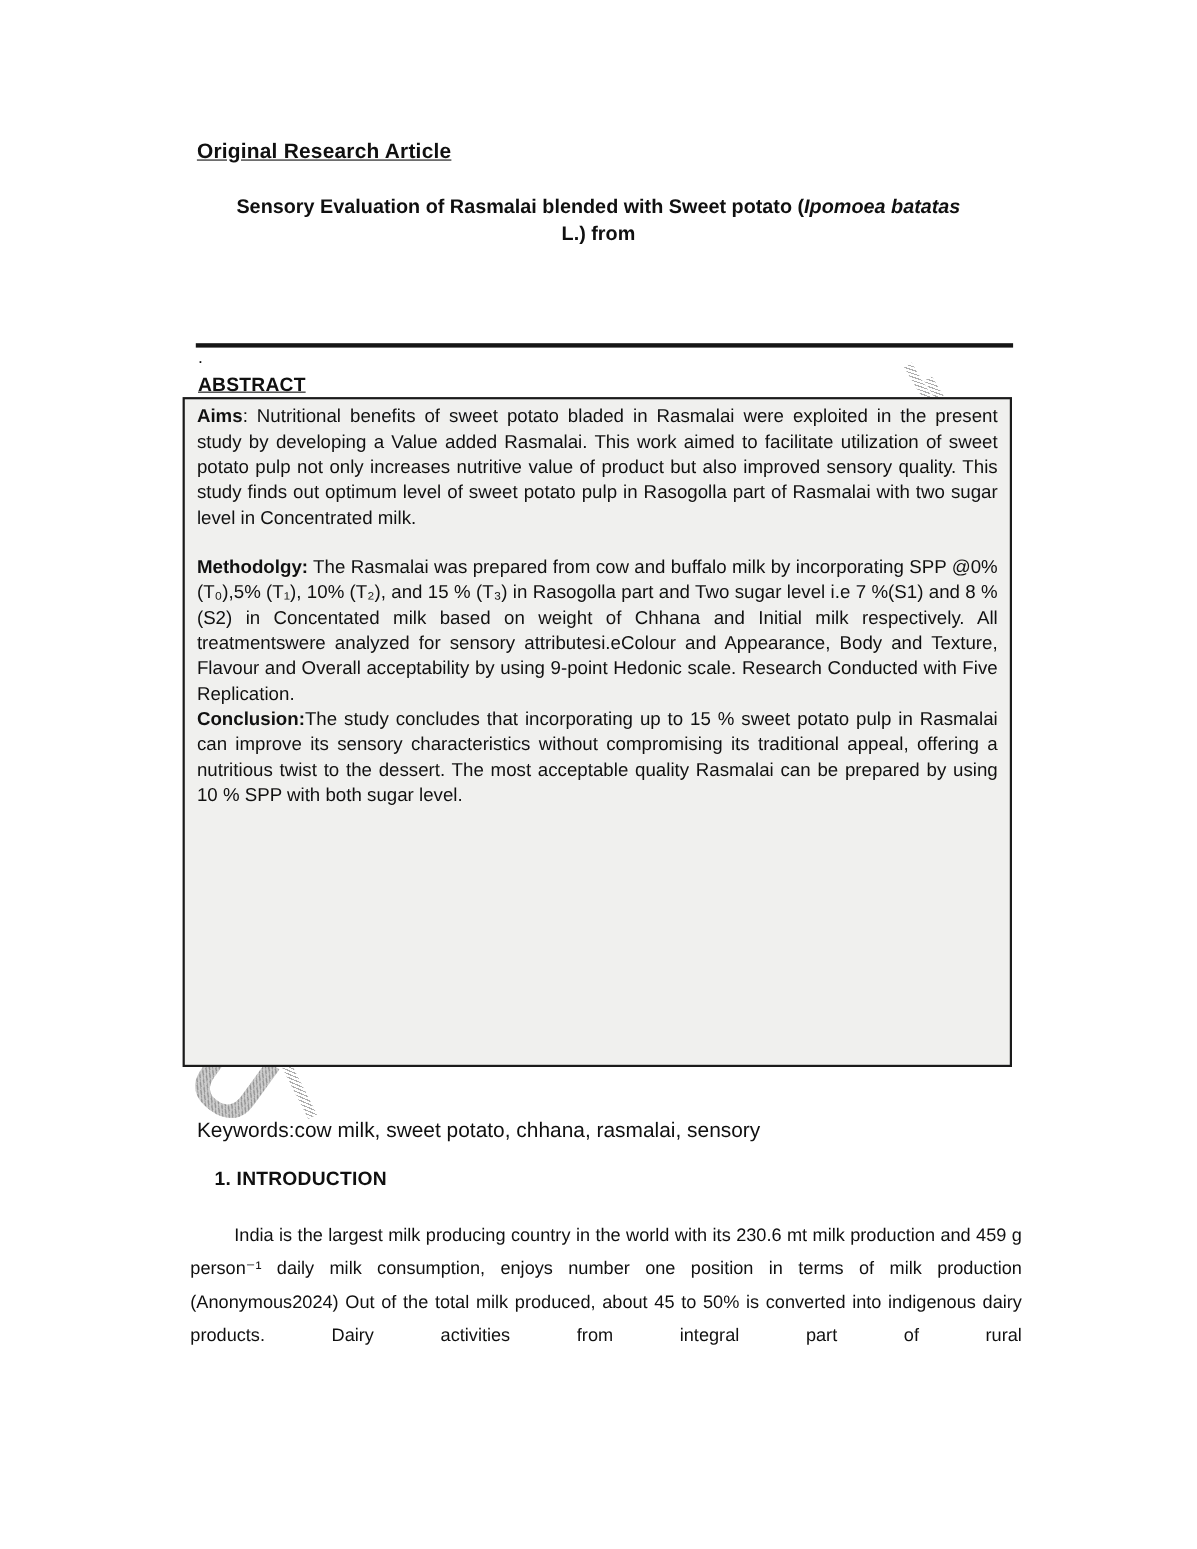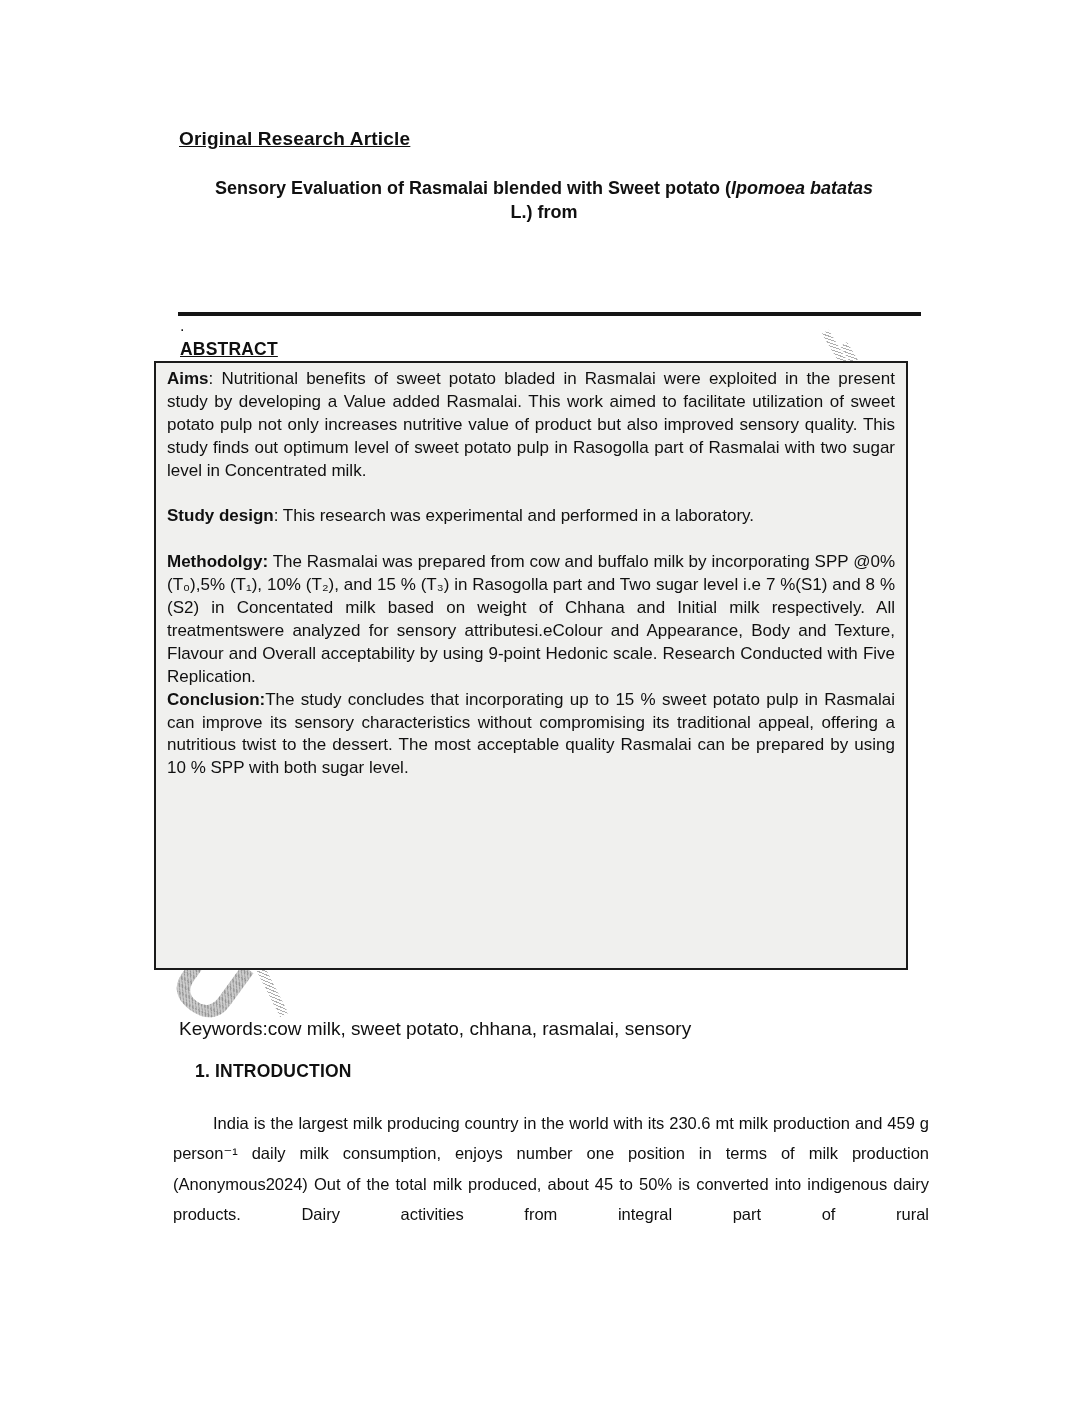--- a/index.html
+++ b/index.html
@@ -49,21 +49,21 @@
     position:absolute;
     left:180px; top:339px;
     font-size:17.5px;
     font-weight:bold;
     letter-spacing:0.2px;
     text-decoration:underline;
   }
   
   .abstract-box{
     position:absolute;
-    left:154px; top:361px;
+    left:166px; top:361px;
     width:754px; height:609px;
     box-sizing:border-box;
     border:2px solid #1a1a1a;
     background:#f0f0ee;
     padding:5px 11px 0 11px;
     font-size:17px;
     line-height:22.9px;
     text-align:justify;
     overflow:hidden;
   }
@@ -132,21 +132,20 @@
   <div class="title"><span>Sensory Evaluation of Rasmalai blended with Sweet potato (</span><span class="sci">Ipomoea batatas</span><span> L.) from</span></div>
 
   <div class="rule"></div>
 
   <div class="stray-dot">.</div>
 
   <div class="abstract-heading">ABSTRACT</div>
 
   <div class="abstract-box">
     <p class="abs-para gap"><b>Aims</b><span>: Nutritional benefits of sweet potato bladed in Rasmalai were exploited in the present study by developing a Value added Rasmalai. This work aimed to facilitate utilization of sweet potato pulp not only increases nutritive value of product but also improved sensory quality. This study finds out optimum level of sweet potato pulp in Rasogolla part of Rasmalai with two sugar level in Concentrated milk.</span></p>
-    <p class="abs-para gap"><b>Study design</b><span>: This research was experimental and performed in a laboratory.</span></p>
     <p class="abs-para"><b>Methodolgy:</b><span> The Rasmalai was prepared from cow and buffalo milk by incorporating SPP @0%(T₀),5% (T₁), 10% (T₂), and 15 % (T₃) in Rasogolla part and Two sugar level i.e 7 %(S1) and 8 % (S2) in Concentated milk based on weight of Chhana and Initial milk respectively.  All treatmentswere analyzed for sensory attributesi.eColour and Appearance, Body and Texture, Flavour and Overall acceptability by using 9-point Hedonic scale. Research Conducted with Five Replication.</span></p>
     <p class="abs-para"><b>Conclusion:</b><span>The study concludes that incorporating up to 15 % sweet potato pulp in Rasmalai can improve its sensory characteristics without compromising its traditional appeal, offering a nutritious twist to the dessert. The most acceptable quality Rasmalai can be prepared by using 10 % SPP with both sugar level.</span></p>
   </div>
 
   <div class="keywords"><span>Keywords:</span><span>cow milk, sweet potato, chhana, rasmalai, sensory</span></div>
 
   <div class="intro-heading">1. INTRODUCTION</div>
   <div class="intro-para">India is the largest milk producing country in the world with its 230.6 mt milk production and 459 g person⁻¹ daily milk consumption, enjoys number one position in terms of milk production (Anonymous2024) Out of the total milk produced, about 45 to 50% is converted into indigenous dairy products. Dairy activities from integral part of rural</div>
 
 </div>

